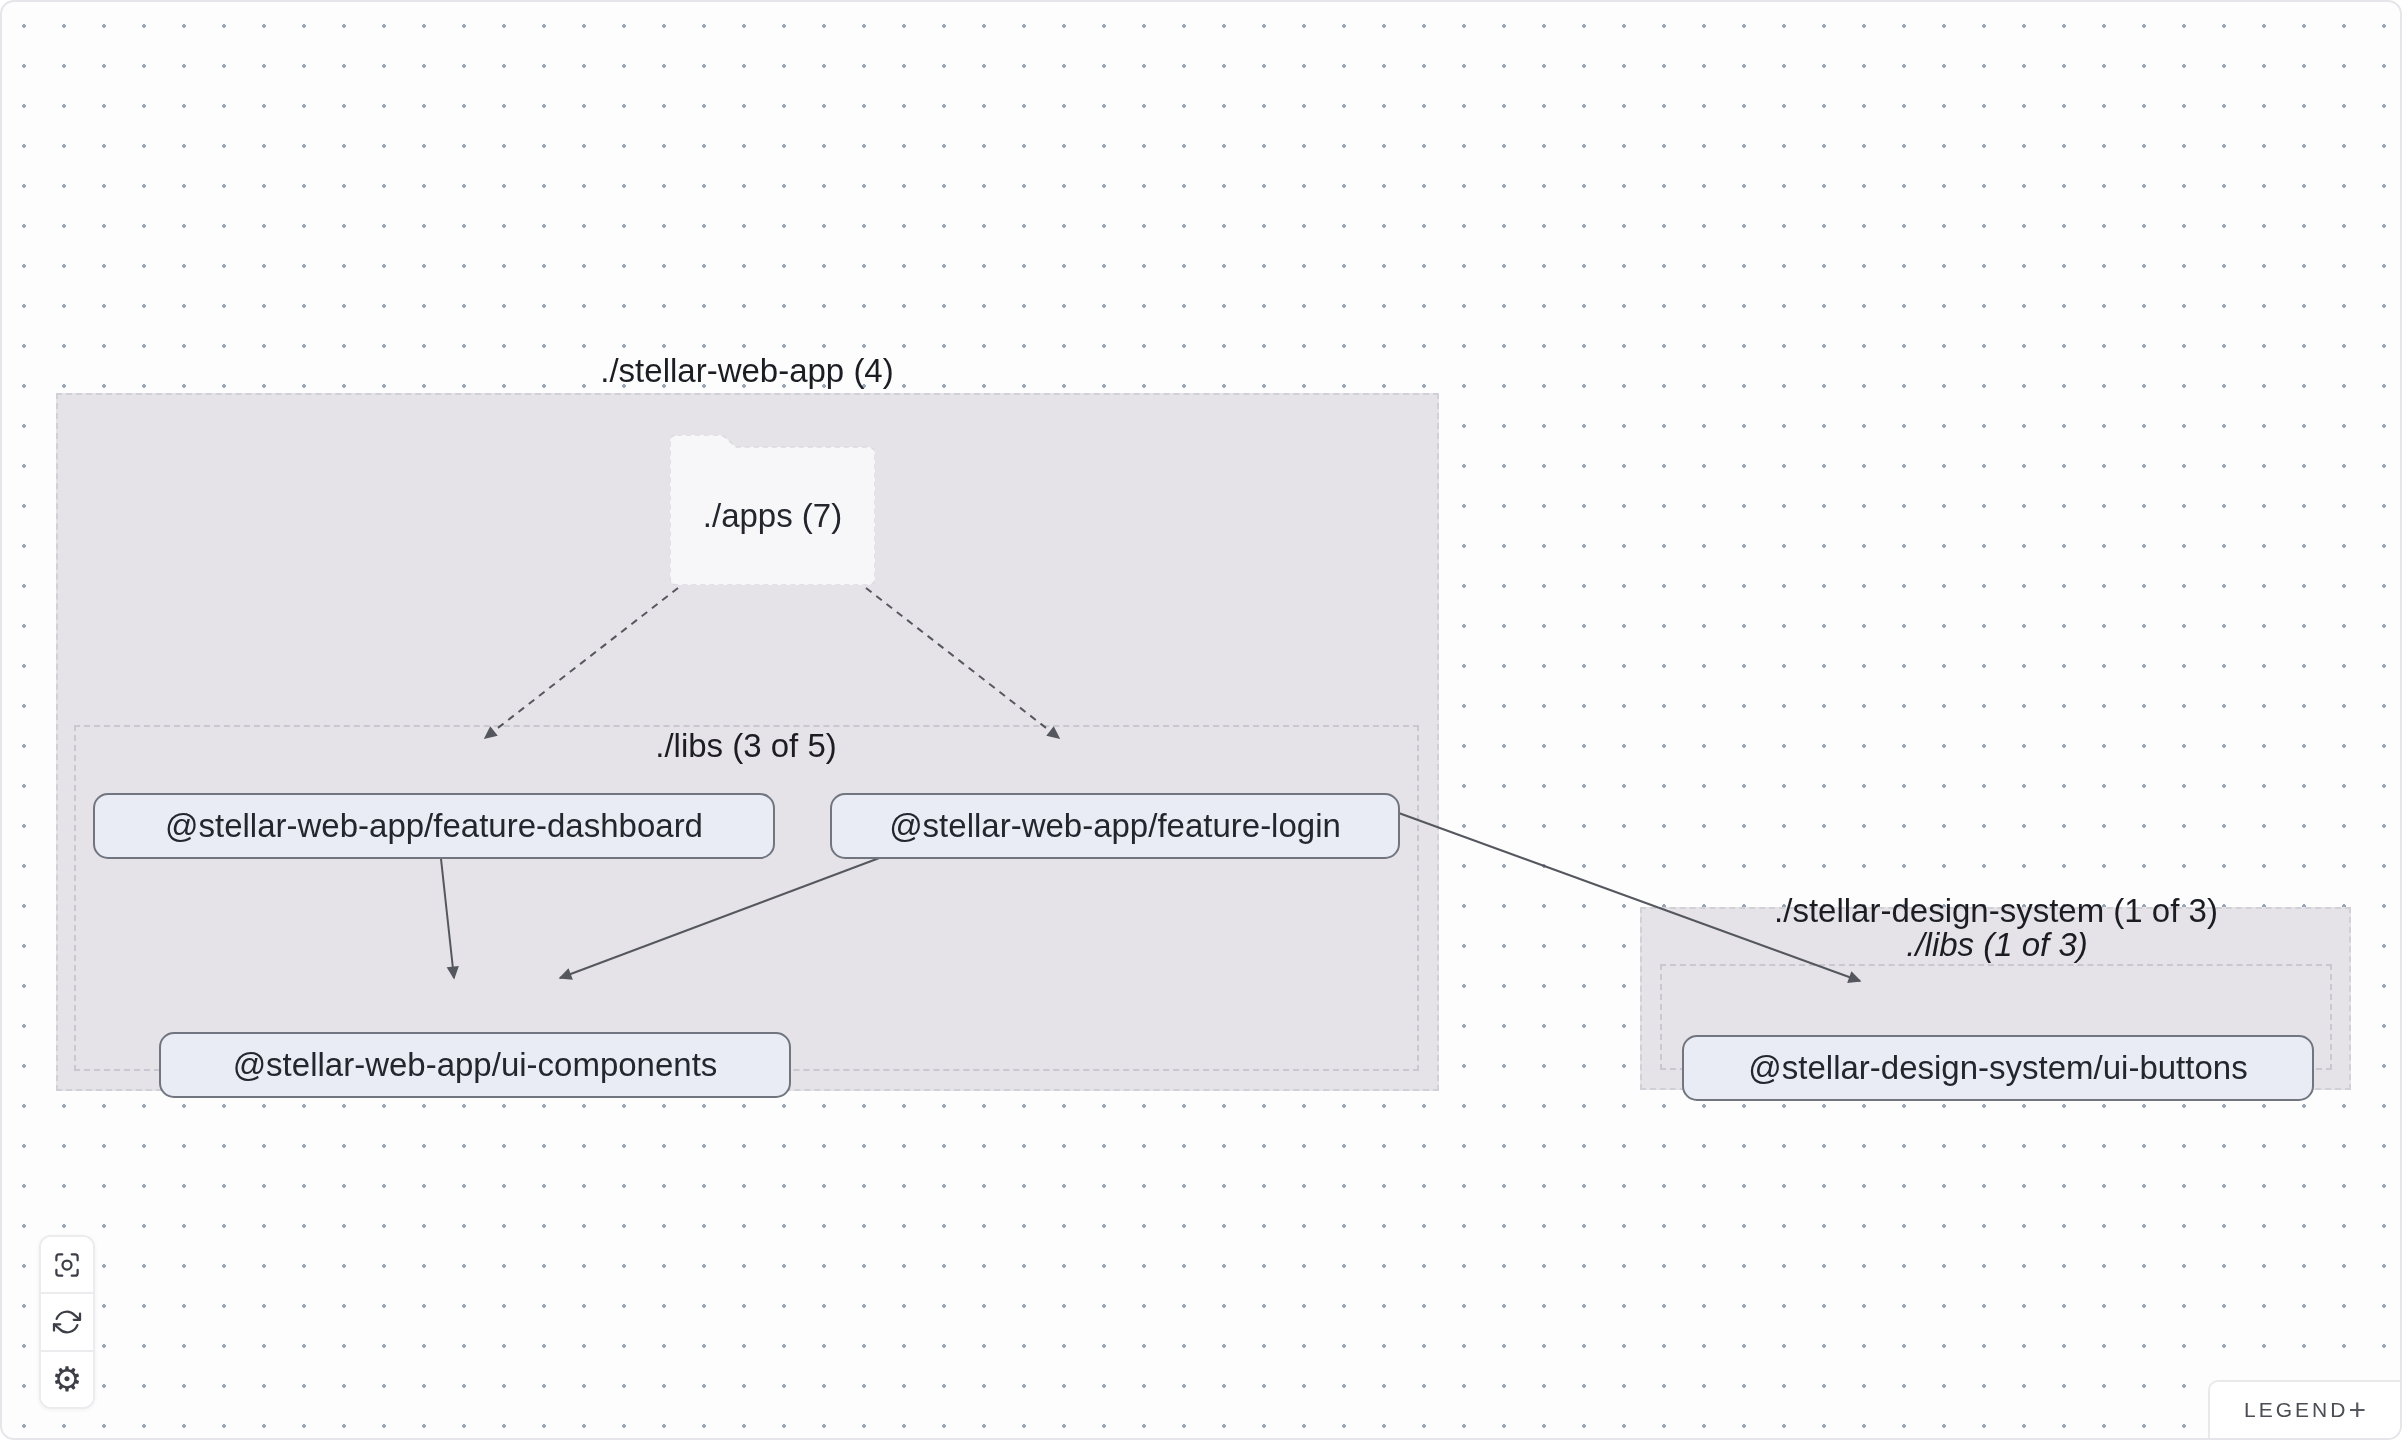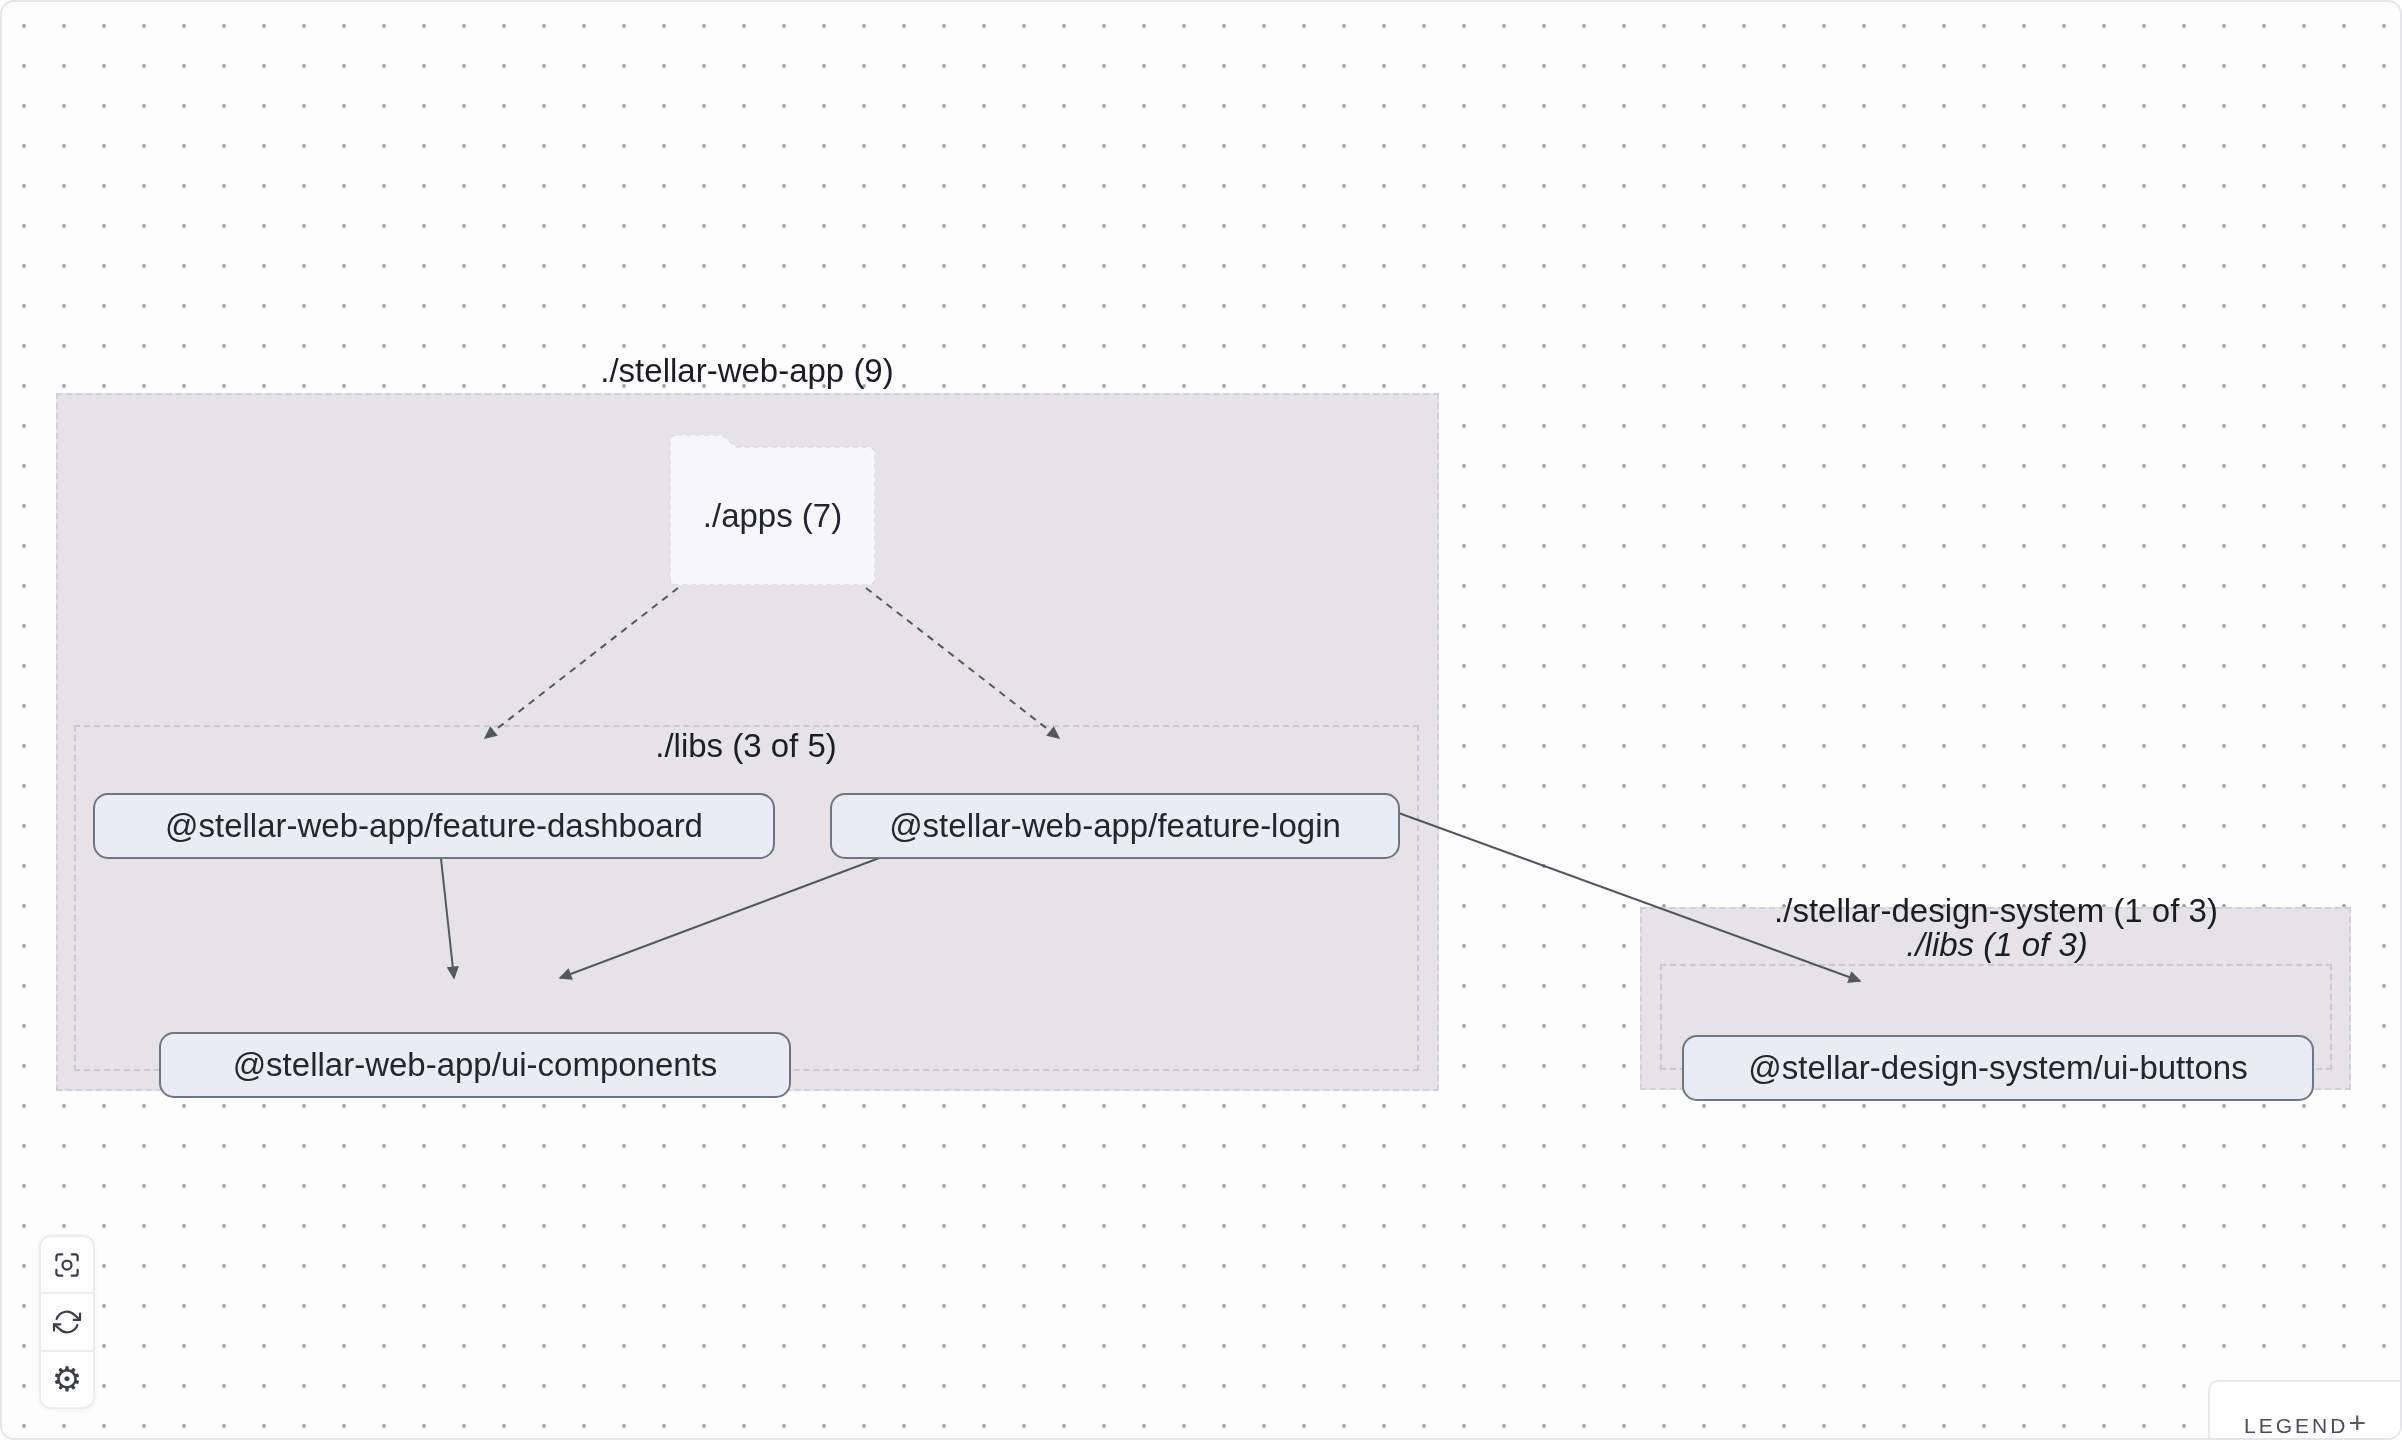--- a/index.html
+++ b/index.html
@@ -100,40 +100,40 @@
   .toolbar-btn svg { display: block; }
   .gear-glyph { font-size: 34px; line-height: 1; color: #3c3f46; font-family: "DejaVu Sans", sans-serif; }
 
   
   .legend {
     position: absolute; right: 0; bottom: 0; width: 192px; height: 58px;
     background: #ffffff;
     border: 2px solid #e9e9ec;
     border-right: none; border-bottom: none;
     border-radius: 10px 0 0 0;
-    display: flex; align-items: flex-end; justify-content: center;
+    display: flex; align-items: center; justify-content: center;
     cursor: pointer;
     z-index: 6;
   }
   .legend-text {
     font-size: 21px; letter-spacing: 3px; color: #4a4d53; font-weight: 500;
   }
   .legend-plus { font-size: 30px; font-weight: 300; color: #55585e; line-height: 1; }
 </style>
 </head>
 <body>
 
 <div class="canvas">
 
   <div class="group group-webapp"></div>
   <div class="group group-design"></div>
   <div class="subgroup subgroup-webapp-libs"></div>
   <div class="subgroup subgroup-design-libs"></div>
 
-  <div class="group-title title-webapp">./stellar-web-app (9)</div>
+  <div class="group-title title-webapp">./stellar-web-app (4)</div>
   <div class="subgroup-label label-webapp-libs">./libs (3 of 5)</div>
   <div class="group-title title-design">./stellar-design-system (1 of 3)</div>
   <div class="subgroup-label label-design-libs">./libs (1 of 3)</div>
 
   <svg class="edges-layer" width="2402" height="1440">
     <defs>
       <marker id="arrowhead" viewBox="0 0 10 10" refX="8.2" refY="5" markerWidth="7.5" markerHeight="7.5" orient="auto-start-reverse">
         <path d="M0.6,0.9 L9.2,5 L0.6,9.1 Z" fill="#55575e"></path>
       </marker>
     </defs>

